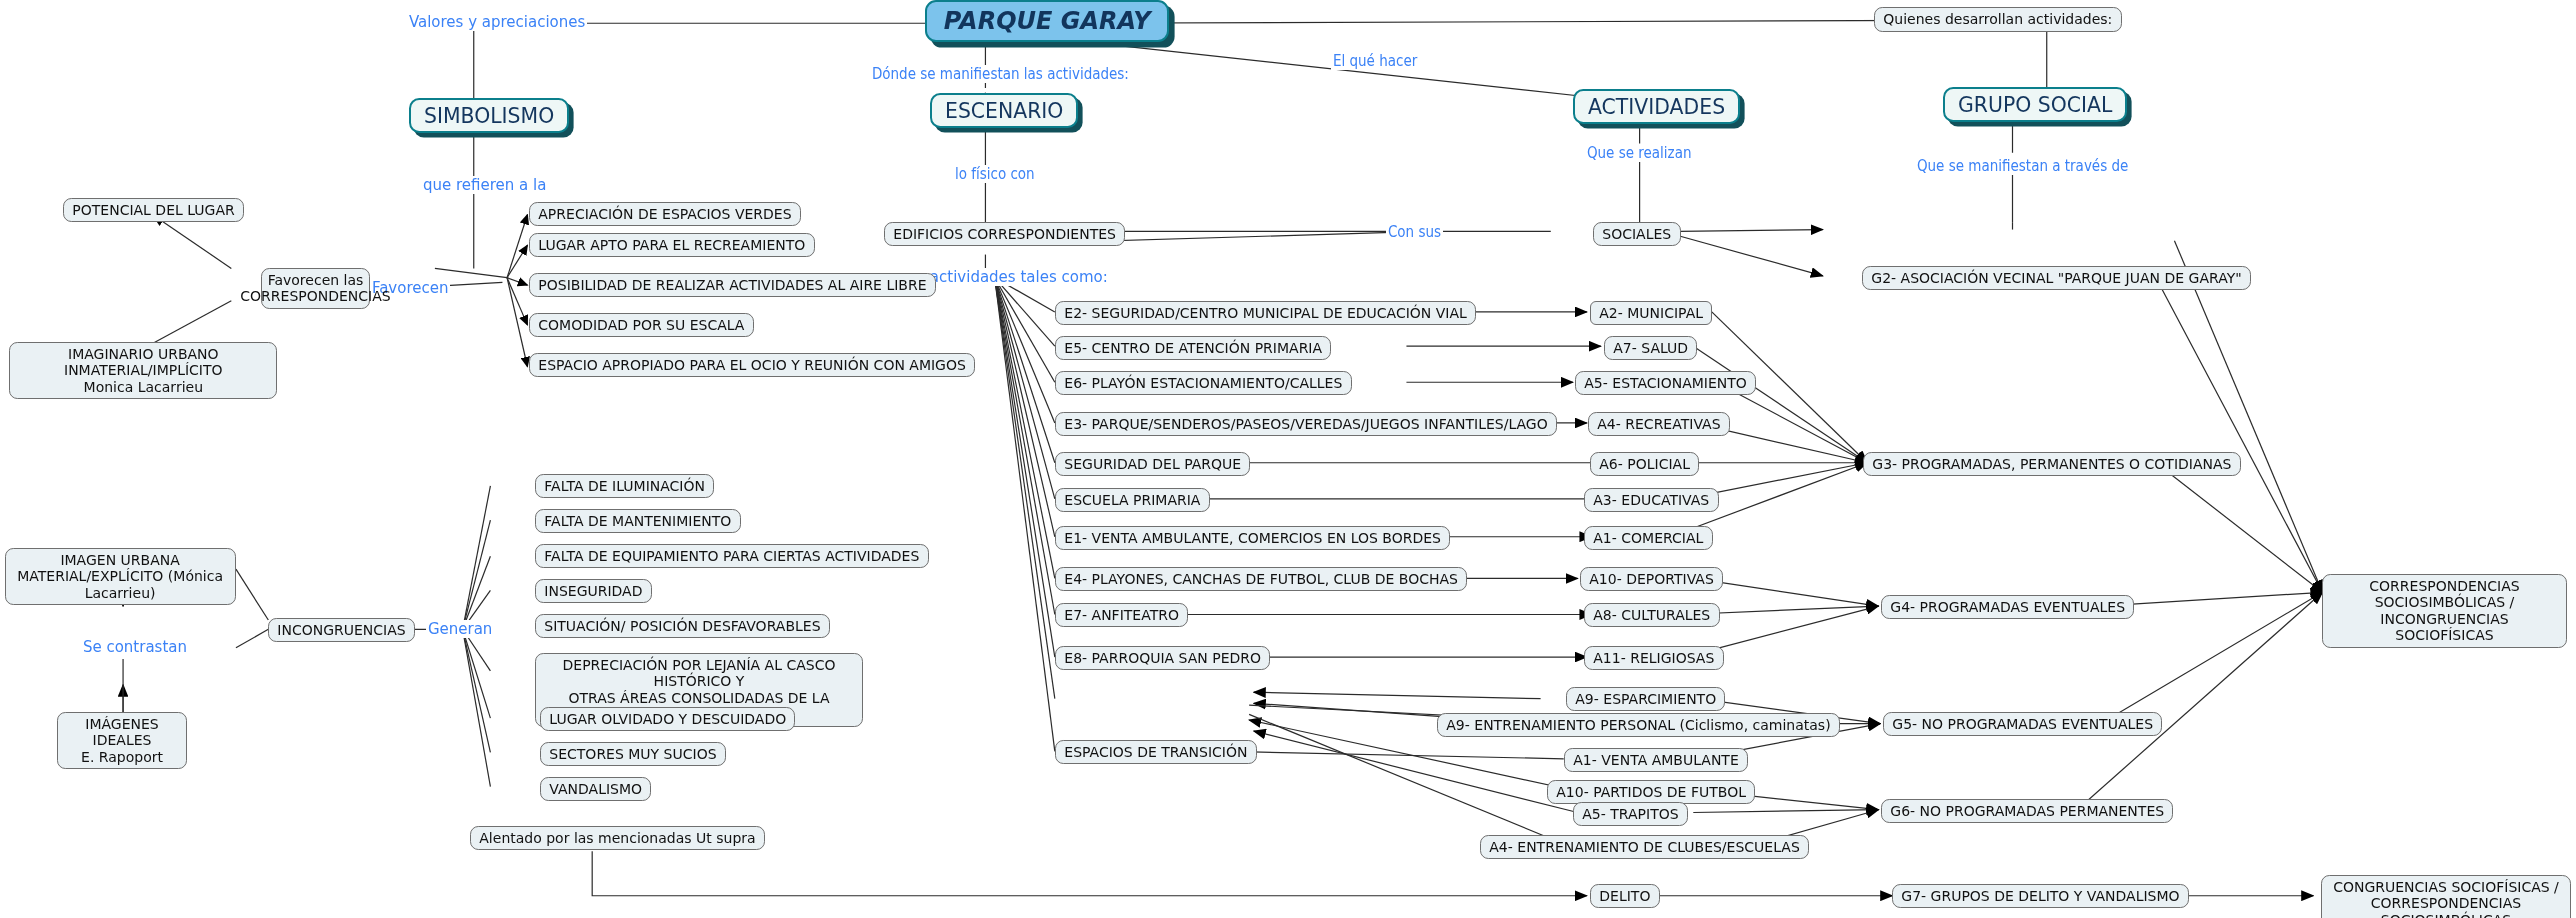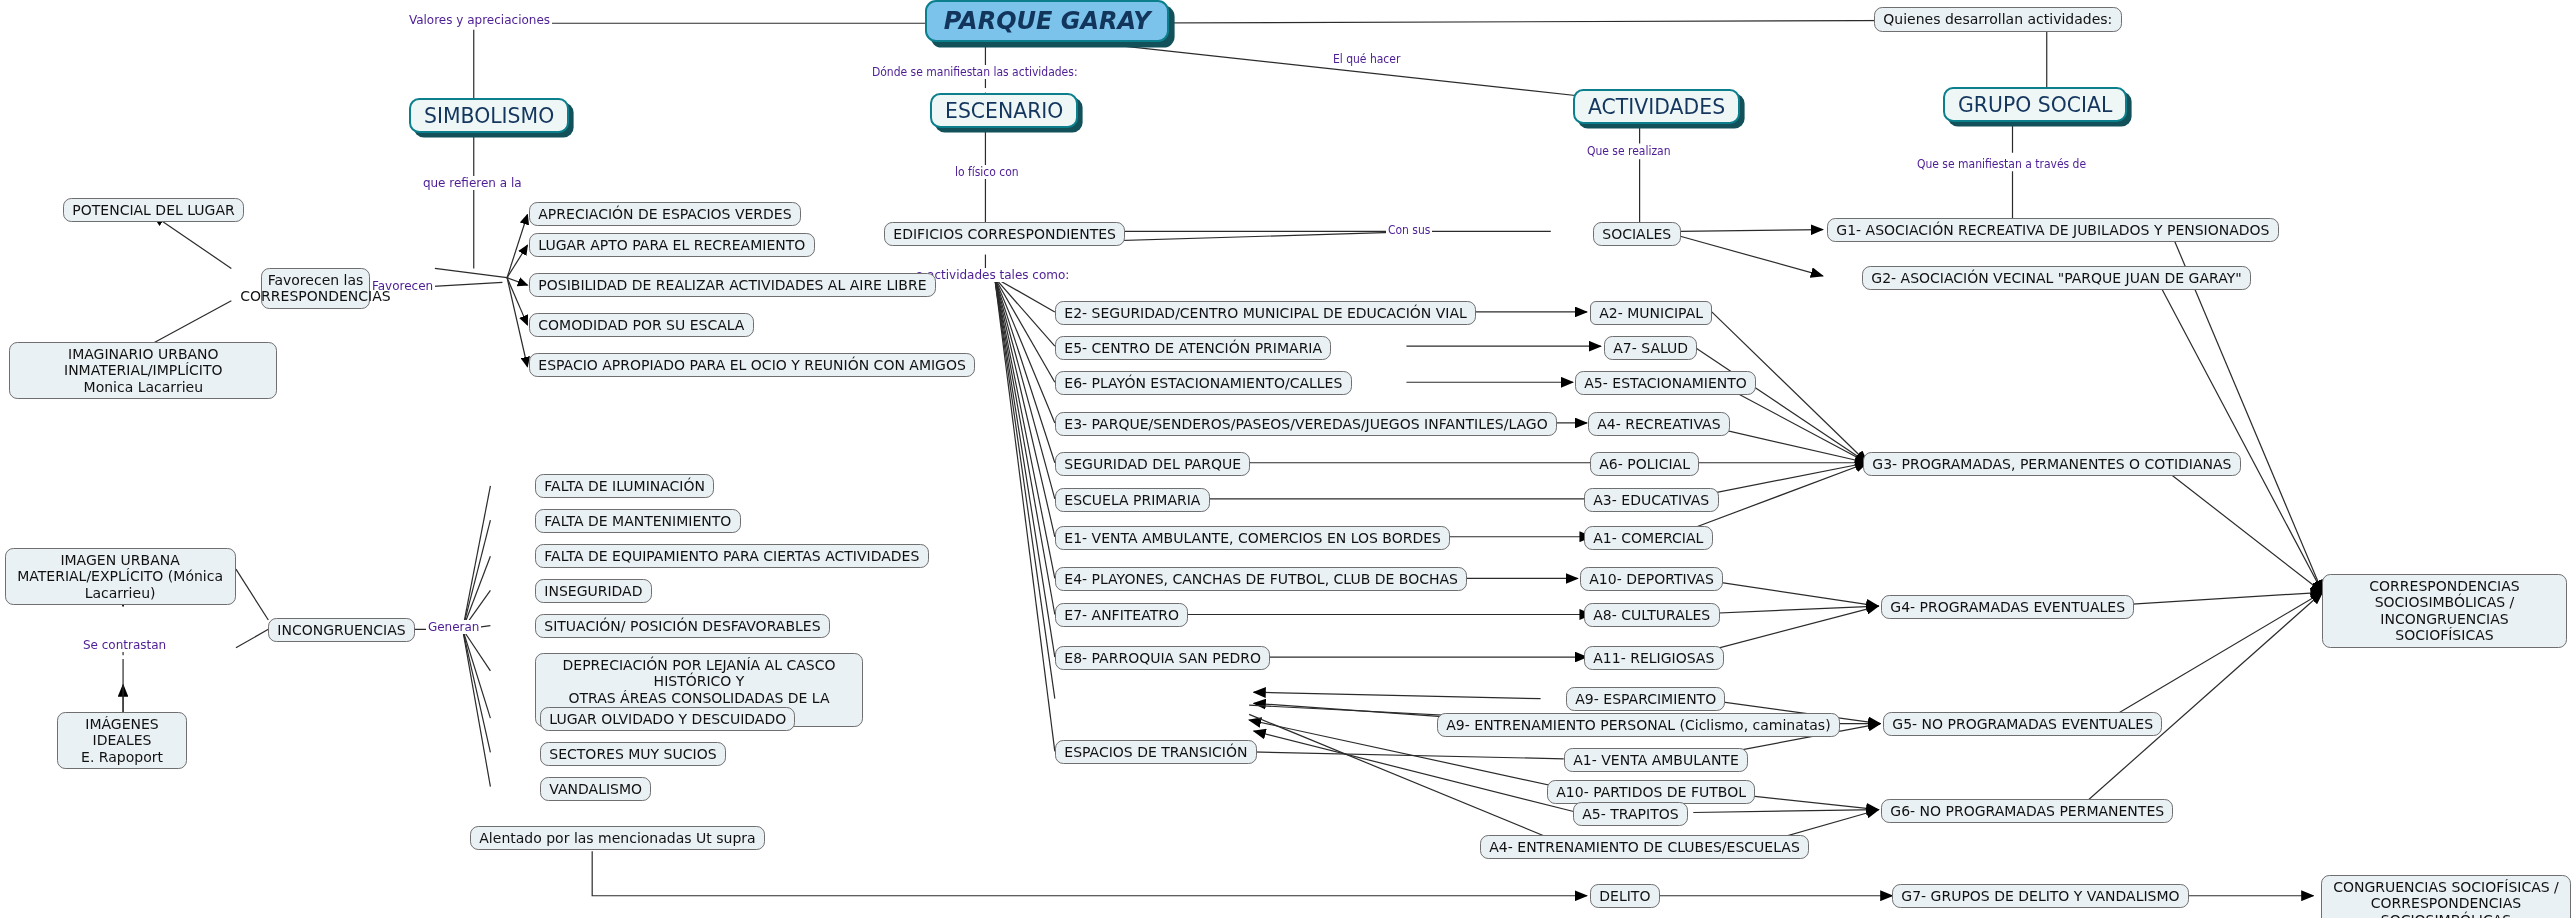--- a/index.html
+++ b/index.html
@@ -20,21 +20,21 @@
   .cat{background:#eef7f6;border:2.8px solid #0b7f8c;border-radius:10.2px;
        color:#14365e;font-size:20.4px;padding:3.7px 13px;white-space:nowrap;
        box-shadow:4.6px 4.6px 0 0 #12505a;}
 
   
   .root{background:#7cc3ec;border:2.8px solid #0b7f8c;border-radius:11px;
         color:#12355c;font-size:24px;font-style:italic;font-weight:bold;
         padding:4.6px 16.7px;white-space:nowrap;box-shadow:5.6px 5.6px 0 0 #12505a;}
 
   
-  .elabel{position:absolute;font-size:12px;color:#4c1d95;white-space:nowrap;
+  .elabel{position:absolute;font-size:15px;color:#3b82f6;white-space:nowrap;
           background:#fff;padding:0 1.9px;}
   .elabel.cond{font-stretch:condensed;}
 </style>
 </head>
 <body>
 
 <div id="canvas">
 
   <svg id="links" viewBox="0 0 2784 993">
     <defs>
@@ -243,21 +243,20 @@
   <div class="node leaf" style="left:1580px;top:567px;">A10- DEPORTIVAS</div>
   <div class="node leaf" style="left:1584px;top:603px;">A8- CULTURALES</div>
   <div class="node leaf" style="left:1584px;top:646px;">A11- RELIGIOSAS</div>
   <div class="node leaf" style="left:1566px;top:687px;">A9- ESPARCIMIENTO</div>
   <div class="node leaf" style="left:1437px;top:713px;">A9- ENTRENAMIENTO PERSONAL (Ciclismo, caminatas)</div>
   <div class="node leaf" style="left:1564px;top:748px;">A1- VENTA AMBULANTE</div>
   <div class="node leaf" style="left:1547px;top:780px;">A10- PARTIDOS DE FUTBOL</div>
   <div class="node leaf" style="left:1573px;top:802px;">A5- TRAPITOS</div>
   <div class="node leaf" style="left:1480px;top:835px;">A4- ENTRENAMIENTO DE CLUBES/ESCUELAS</div>
 
-  <div class="node leaf" style="left:1827px;top:218px;">G1- ASOCIACIÓN RECREATIVA DE JUBILADOS Y PENSIONADOS</div>
   <div class="node leaf" style="left:1862px;top:266px;">G2- ASOCIACIÓN VECINAL "PARQUE JUAN DE GARAY"</div>
   <div class="node leaf" style="left:1863px;top:452px;">G3- PROGRAMADAS, PERMANENTES O COTIDIANAS</div>
   <div class="node leaf" style="left:1881px;top:595px;">G4- PROGRAMADAS EVENTUALES</div>
   <div class="node leaf" style="left:1883px;top:712px;">G5- NO PROGRAMADAS EVENTUALES</div>
   <div class="node leaf" style="left:1881px;top:799px;">G6- NO PROGRAMADAS PERMANENTES</div>
   <div class="node leaf" style="left:1892px;top:884px;">G7- GRUPOS DE DELITO Y VANDALISMO</div>
 
   <div class="node leaf multi" style="left:2322px;top:574px;width:245px;">CORRESPONDENCIAS SOCIOSIMBÓLICAS /<br>INCONGRUENCIAS SOCIOFÍSICAS</div>
   <div class="node leaf multi" style="left:2321px;top:875px;width:250px;">CONGRUENCIAS SOCIOFÍSICAS /<br>CORRESPONDENCIAS SOCIOSIMBÓLICAS</div>
   <div class="node leaf" style="left:1590px;top:884px;">DELITO</div>

